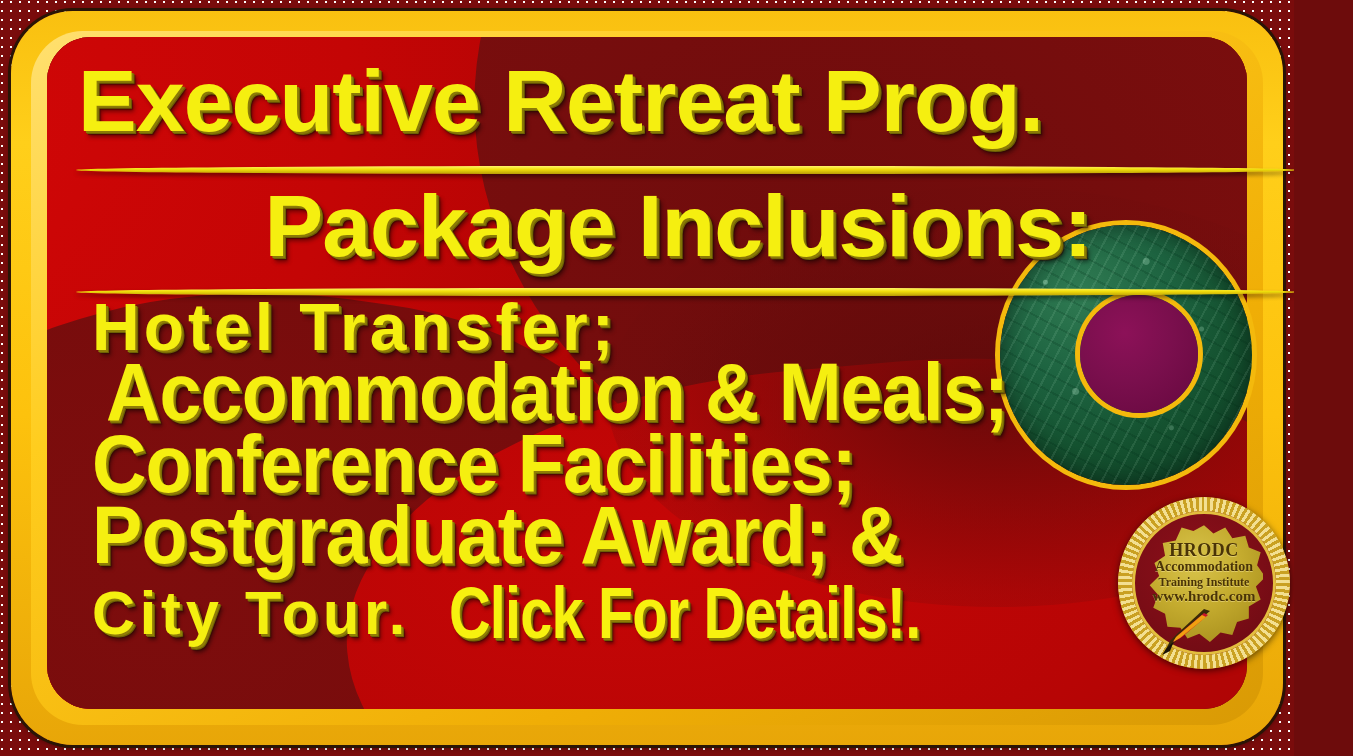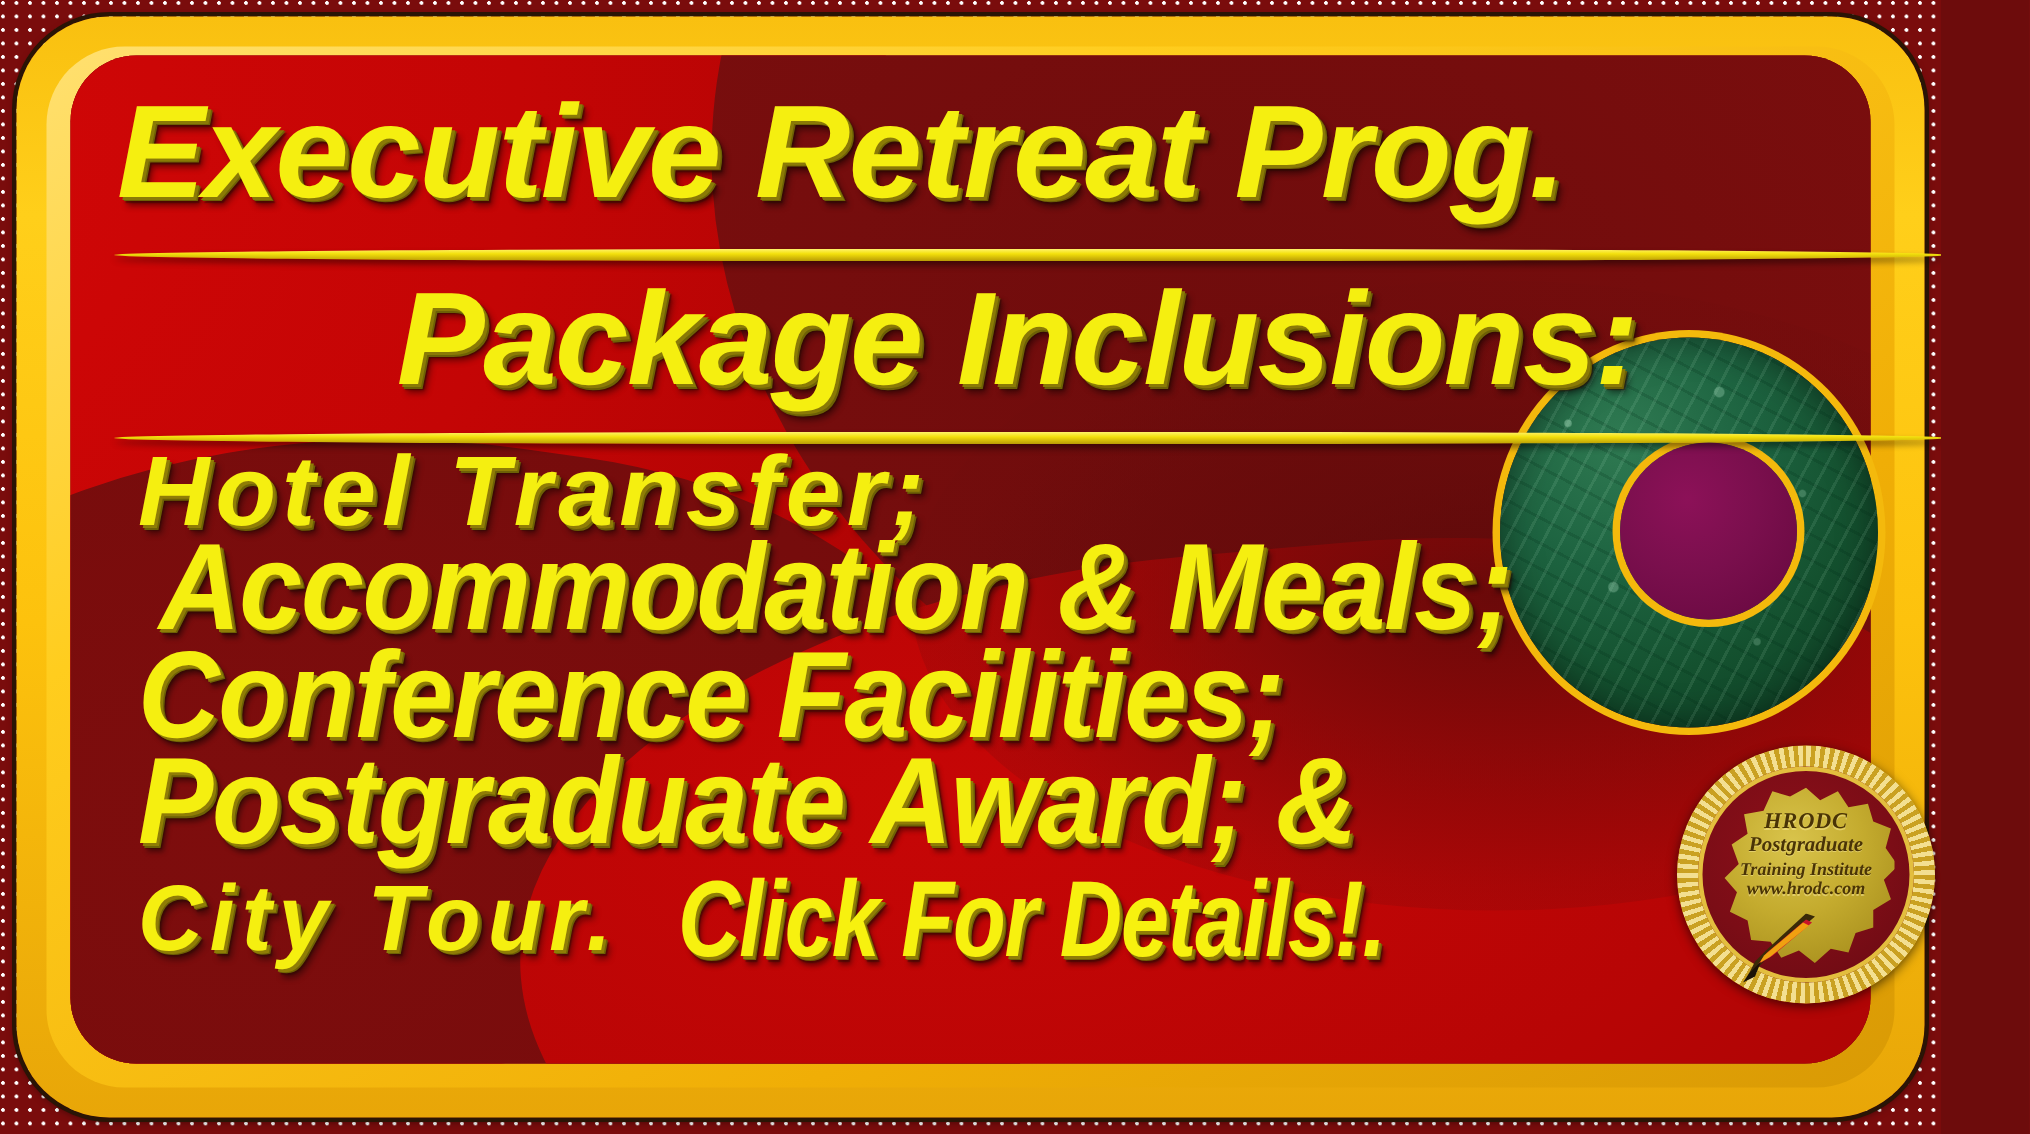--- a/index.html
+++ b/index.html
@@ -12,21 +12,20 @@
 
   
   #banner{
     position:relative;width:1294px;height:756px;
     background-color:#7a0c0c;
     background-image:
       radial-gradient(circle at 2px 2px, #ffffff 1.1px, rgba(0,0,0,0) 1.4px);
     background-size:9px 9px;
     background-position:0 0;
     overflow:hidden;
-    font-style:italic;
   }
 
   
   .frame{
     position:absolute;
     left:11px;top:11px;right:11px;bottom:11px;
     border-radius:62px;
     background:linear-gradient(180deg,#f9c010 0%,#ffcf1a 18%,#fdc20d 55%,#e8a608 100%);
     box-shadow:0 0 0 3px #2a1405, 0 2px 6px rgba(0,0,0,.55);
   }
@@ -148,24 +147,24 @@
       15% 16%,26% 14%,31% 3%,41% 6%);
   }
   .seal-text{
     position:absolute;left:0;right:0;top:44px;
     text-align:center;color:#4a3406;
     line-height:1.02;
     font-family:"Liberation Serif", serif;
     font-weight:bold;
     text-shadow:0 1px 0 rgba(255,240,170,.45);
   }
-  .seal-text .l1{font-size:15px;letter-spacing:.5px;display:block;}
+  .seal-text .l1{font-size:18px;letter-spacing:.5px;display:block;}
   .seal-text .l2{font-size:14px;display:block;margin-top:1px;}
   .seal-text .l3{font-size:12px;display:block;margin-top:1px;}
-  .seal-text .l4{font-size:12px;display:block;margin-top:1px;}
+  .seal-text .l4{font-size:15px;display:block;margin-top:1px;}
   .seal-pen{
     position:absolute;left:34px;bottom:14px;width:62px;height:46px;
   }
 
   
   .content{position:absolute;inset:0;}
 
   .title{
     position:absolute;left:78px;top:50px;width:1200px;
     font-size:88px;font-weight:bold;letter-spacing:-1px;
@@ -292,21 +291,21 @@
     </div>
 
   </div>
 
   <div class="seal">
     <div class="seal-rays"></div>
     <div class="seal-ring"></div>
     <div class="seal-star"></div>
     <div class="seal-text">
       <span class="l1">HRODC</span>
-      <span class="l2">Postgraduate</span>
+      <span class="l2">Accommodation</span>
       <span class="l3">Training Institute</span>
       <span class="l4">www.hrodc.com</span>
     </div>
     <svg class="seal-pen" viewBox="0 0 62 46">
       <polygon points="58,2 30,26 22,34 12,44 18,32 26,24 52,0" fill="#3a2a08"></polygon>
       <polygon points="52,4 26,26 20,34 30,28 56,6" fill="#c8152a"></polygon>
       <polygon points="50,6 24,28 21,33 28,29 54,8" fill="#f0a010"></polygon>
       <polygon points="14,40 22,32 18,42 10,46" fill="#1a1206"></polygon>
     </svg>
   </div>

